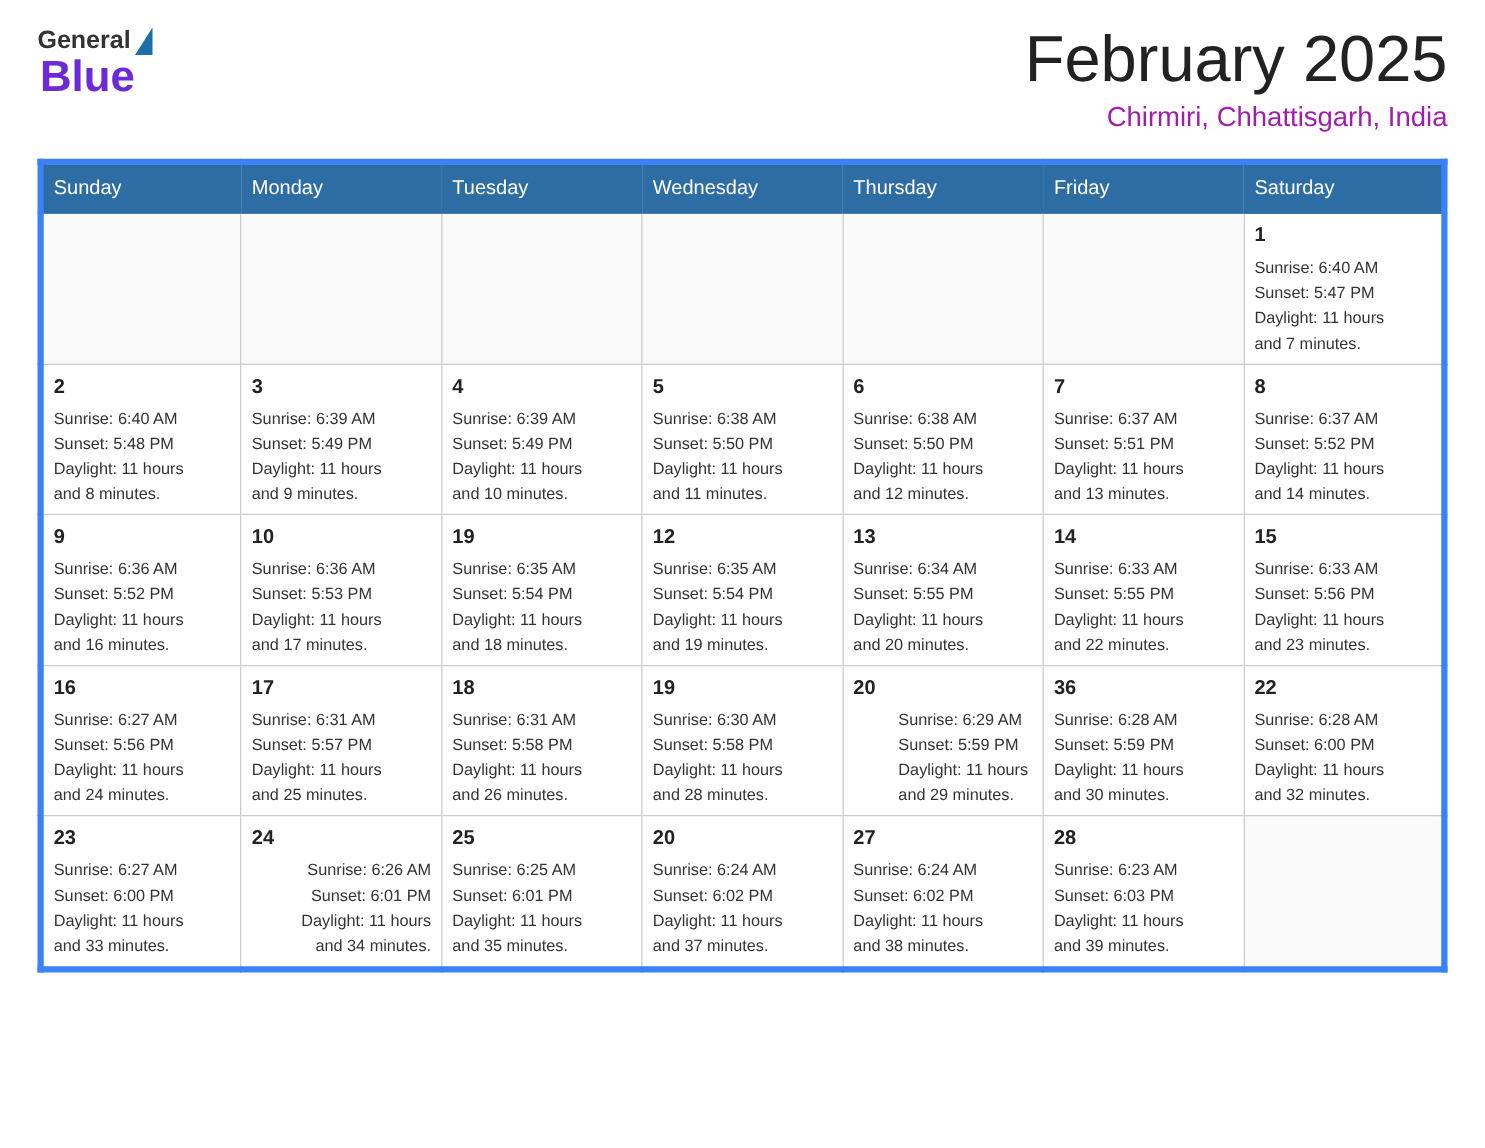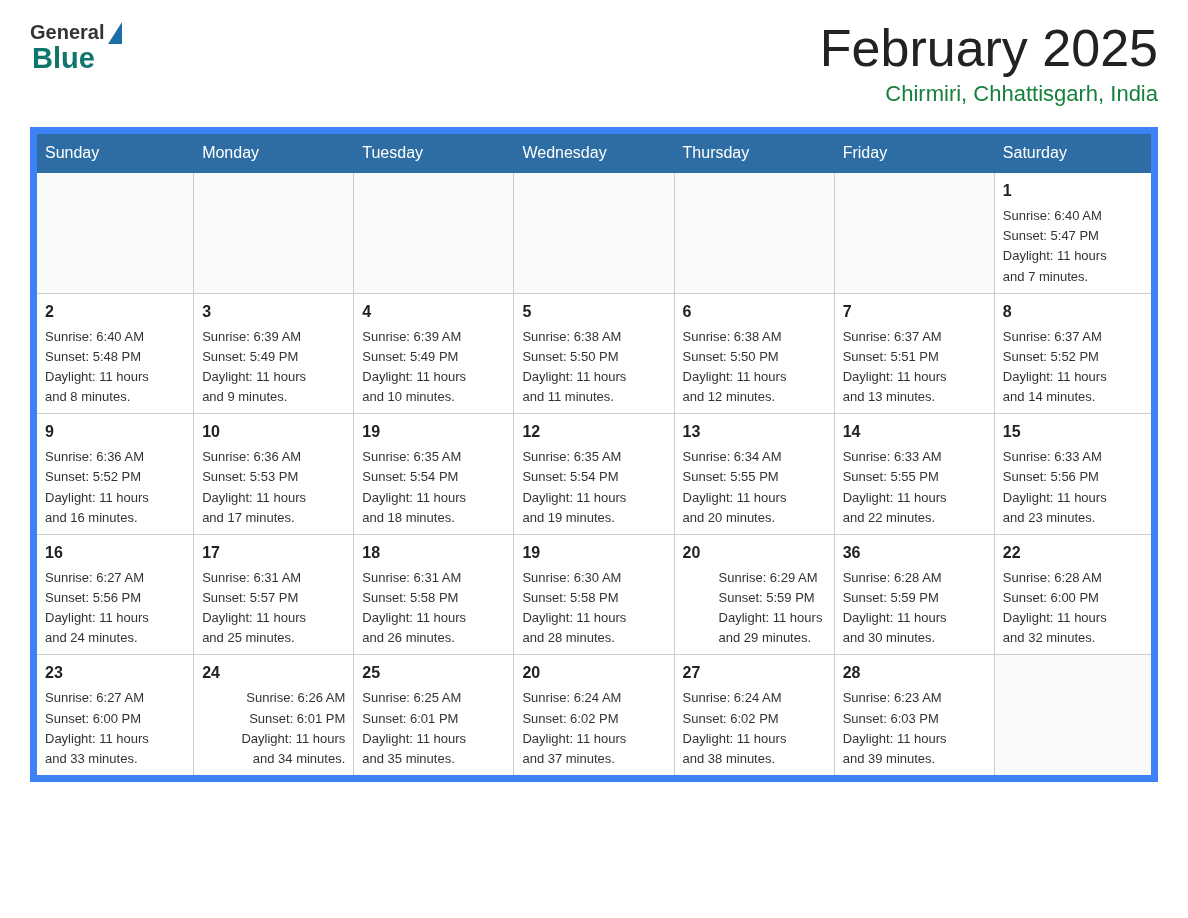--- a/index.html
+++ b/index.html
@@ -33,44 +33,44 @@
     .logo-triangle {
       width: 0;
       height: 0;
       border-left: 14px solid transparent;
       border-right: 0px solid transparent;
       border-bottom: 22px solid #1a6fa8;
       margin-left: 4px;
       margin-top: 2px;
     }
     .logo-blue {
-      font-size: 29px;
+      font-size: 35px;
       font-weight: bold;
-      color: #0f766e;
+      color: #6d28d9;
       margin-top: -2px;
       padding-left: 2px;
     }
     .title-section {
       text-align: right;
     }
     .month-title {
       font-size: 52px;
       font-weight: normal;
       color: #222;
       line-height: 1.1;
     }
     .location {
       font-size: 22px;
-      color: #15803d;
+      color: #a21caf;
       margin-top: 4px;
     }
     .calendar {
       width: 100%;
       border-collapse: collapse;
-      border: 7px solid #3b82f6;
+      border: 5px solid #3b82f6;
     }
     .calendar th {
       background-color: #2e6da4;
       color: #fff;
       font-size: 16px;
       font-weight: normal;
       padding: 10px 8px;
       text-align: left;
       border: 1px solid #2e6da4;
     }

